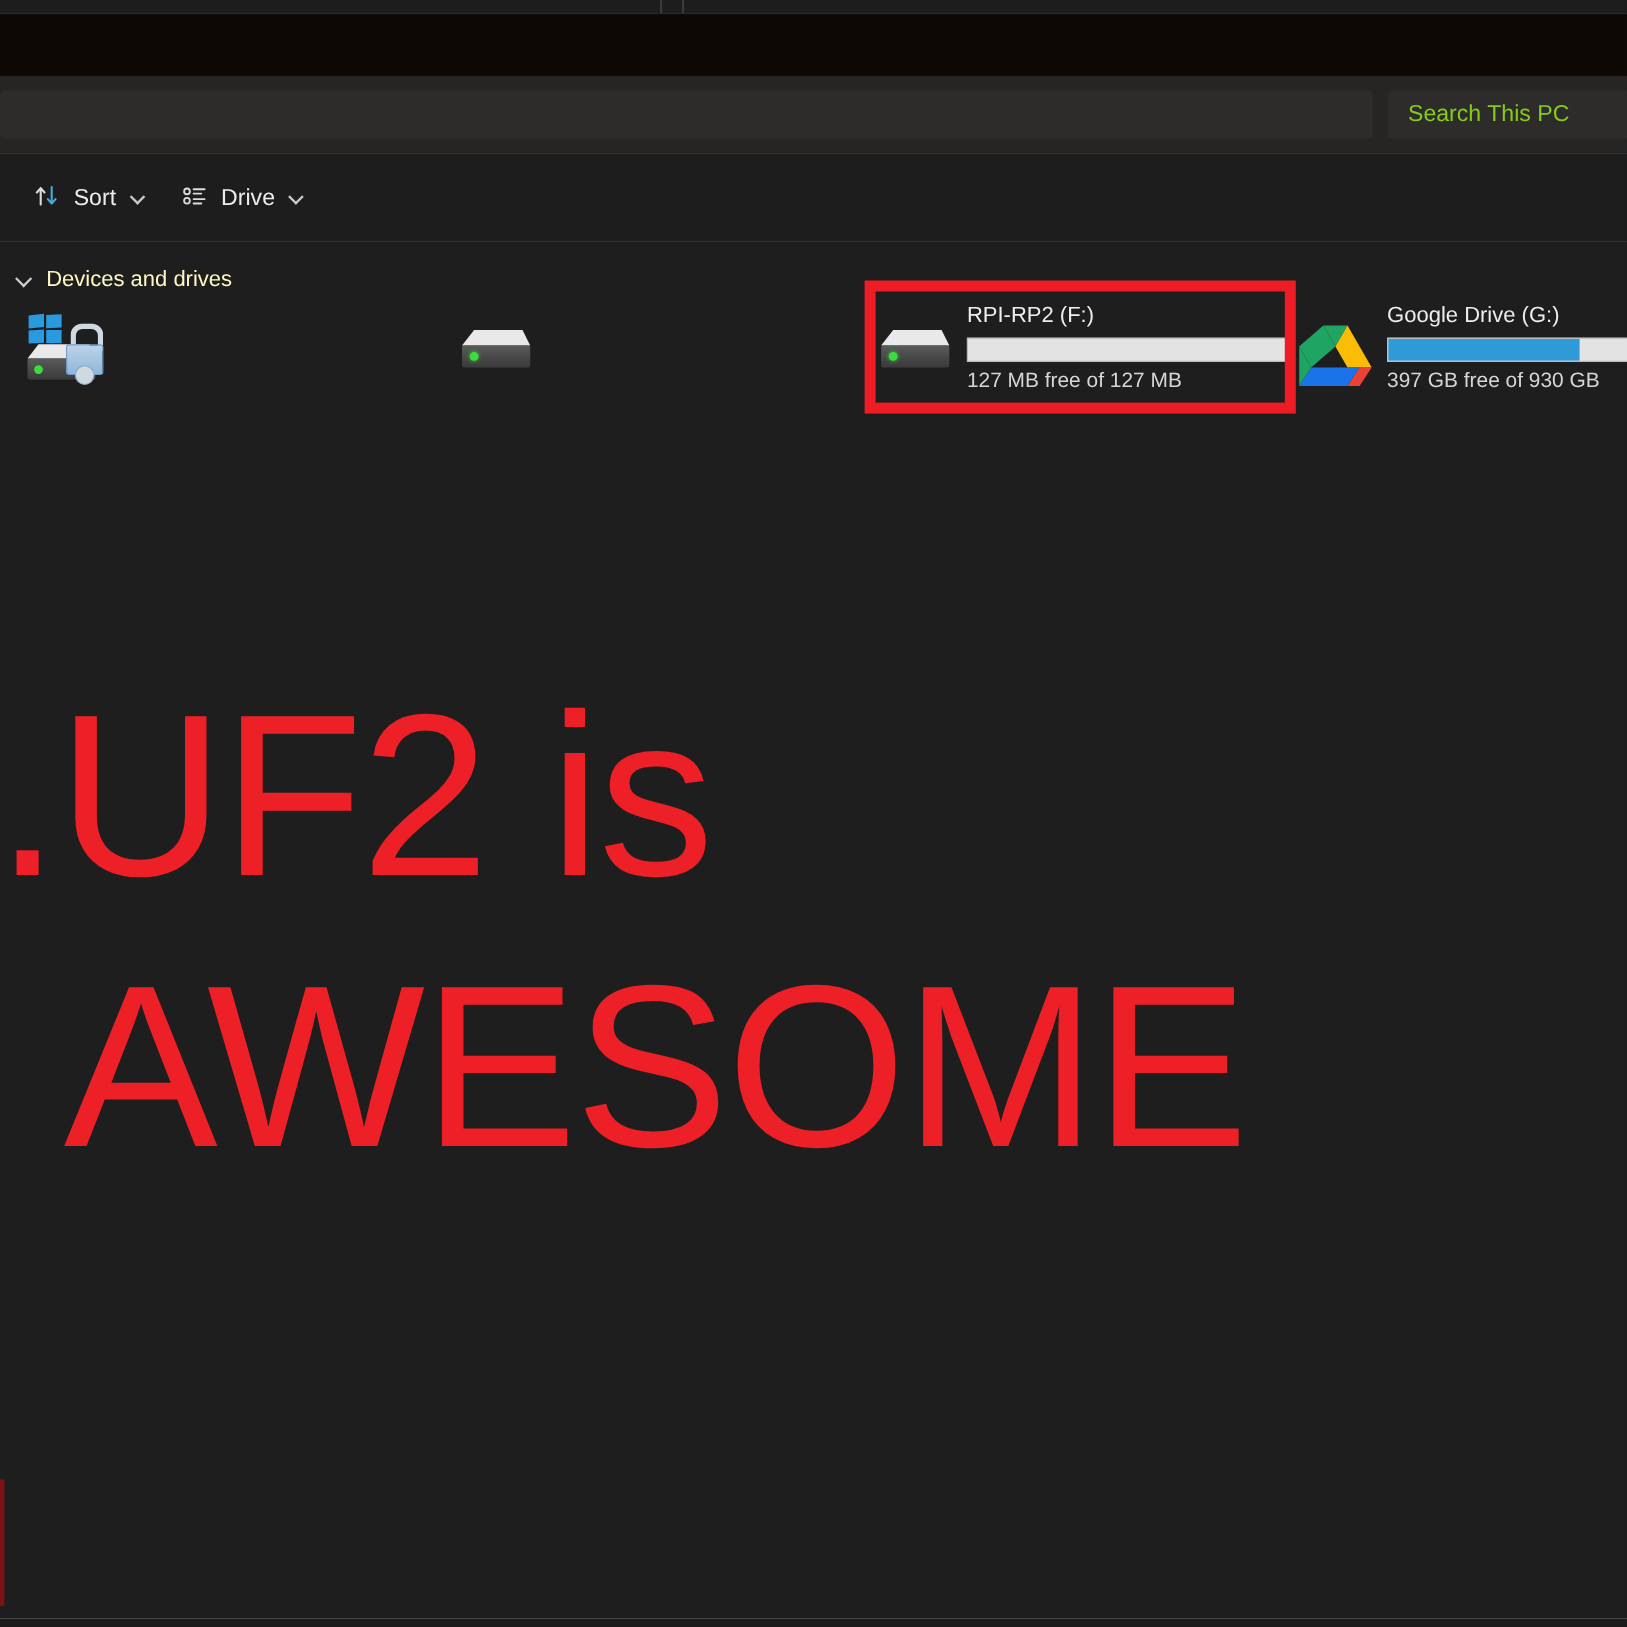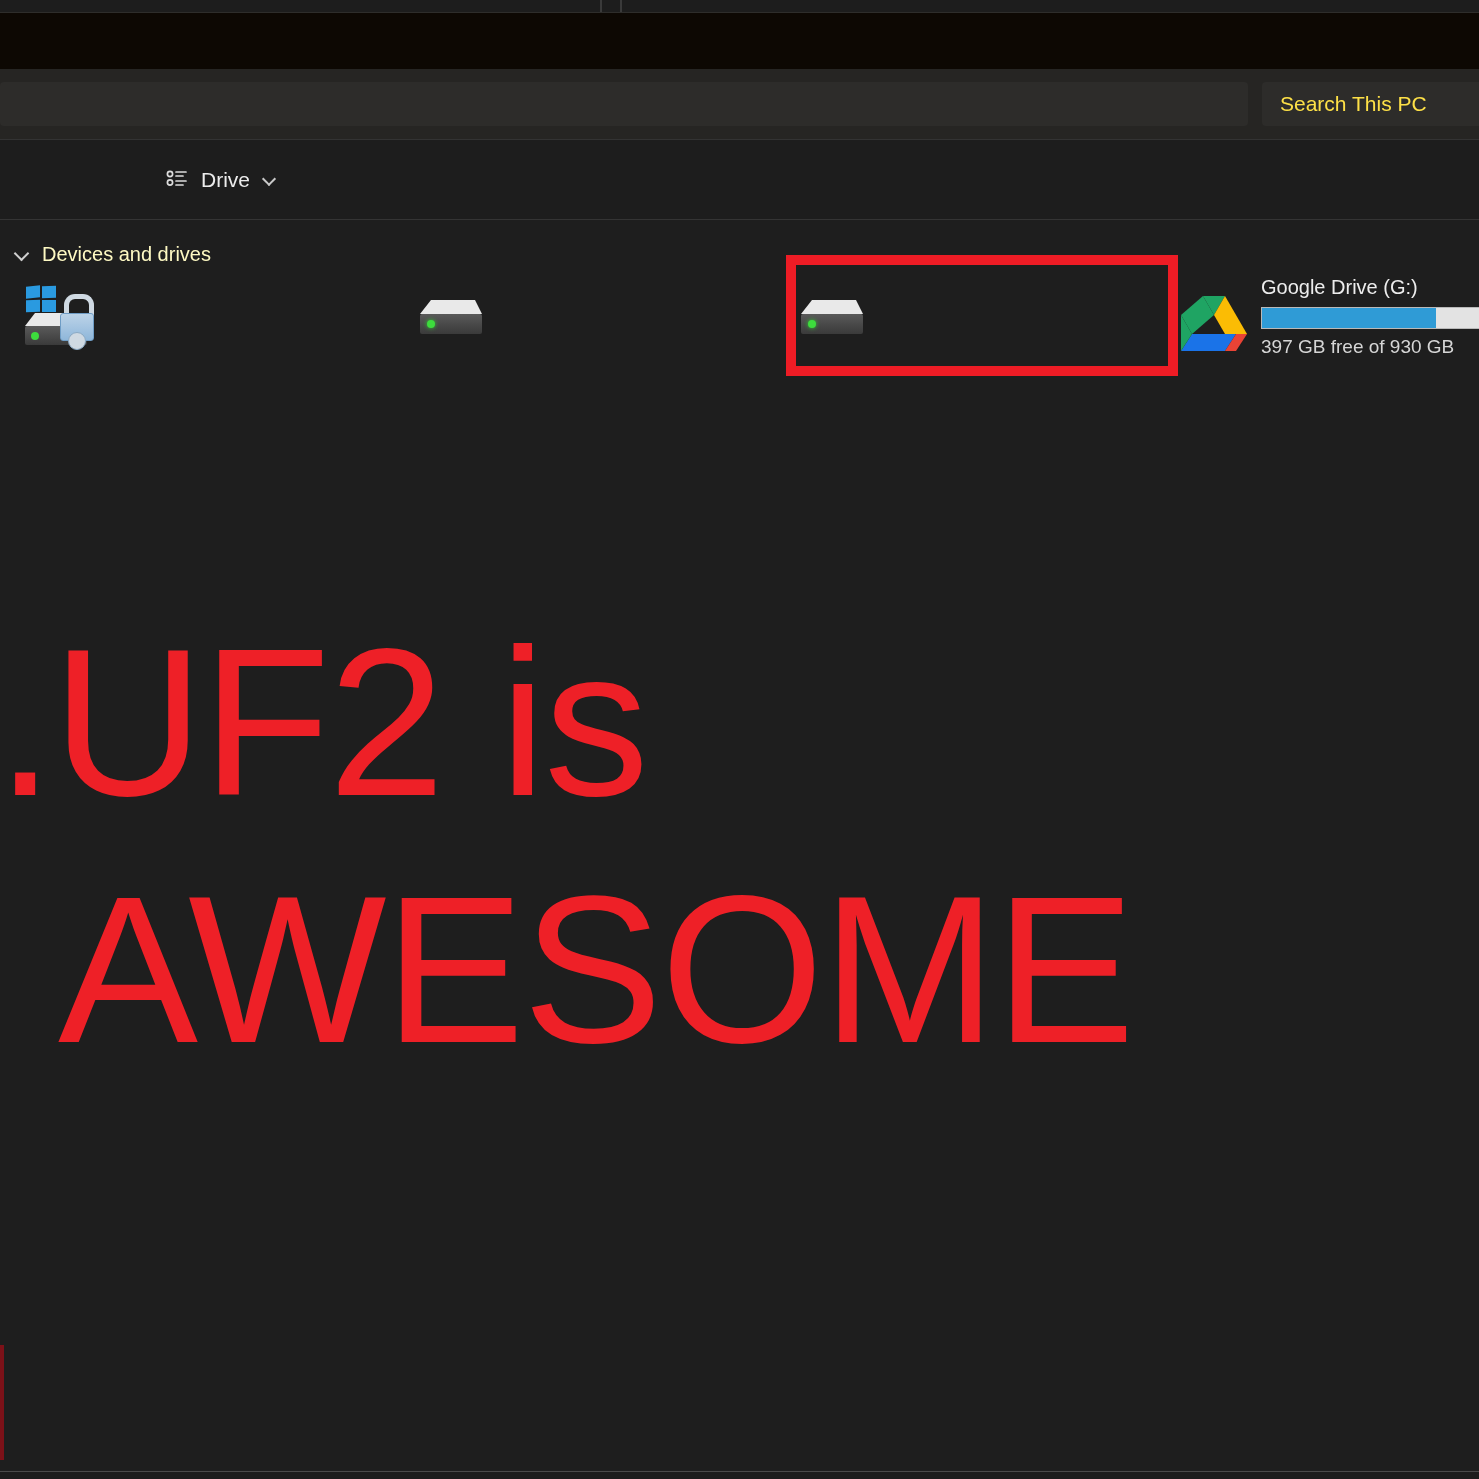--- a/index.html
+++ b/index.html
@@ -64,21 +64,21 @@
     width: 300px; height: 44px;
     background: #2d2c2a;
     border-radius: 4px;
     display: flex;
     align-items: center;
     box-sizing: border-box;
     padding-left: 18px;
   }
   .search-placeholder {
     font-size: 21px;
-    color: #fde047;
+    color: #84cc16;
     white-space: nowrap;
   }
 
   
   .commandbar {
     position: absolute;
     left: 0; top: 139px;
     width: 1479px; height: 80px;
     background: #1d1d1d;
     border-top: 1px solid #333333;
@@ -402,20 +402,32 @@
 <div class="titlebar-band"></div>
 
 <div class="addressbar-strip"></div>
 <div class="addressbar-box" title=""></div>
 <div class="search-box">
   <span class="search-placeholder">Search This PC</span>
 </div>
 
 <div class="commandbar">
 
+  <div class="cmd-group" style="left:18px;">
+    <div class="cmd-btn">
+      <span>
+        <svg width="26" height="26" viewBox="0 0 26 26" aria-hidden="true">
+          <path d="M7 21 V6 M7 6 L3.5 10 M7 6 L10.5 10" stroke="#dcdcdc" stroke-width="1.9" fill="none" stroke-linecap="round"></path>
+          <path d="M17 5 V20 M17 20 L13.5 16 M17 20 L20.5 16" stroke="#4aa8dd" stroke-width="1.9" fill="none" stroke-linecap="round"></path>
+        </svg>
+      </span>
+      <span class="cmd-label">Sort</span>
+      <span class="chev"></span>
+    </div>
+  </div>
 
   <div class="cmd-group" style="left:152px;">
     <div class="cmd-btn">
       <span>
         <svg width="26" height="26" viewBox="0 0 26 26" aria-hidden="true">
           <circle cx="6" cy="9" r="2.6" stroke="#dcdcdc" stroke-width="1.7" fill="none"></circle>
           <circle cx="6" cy="17.5" r="2.6" stroke="#dcdcdc" stroke-width="1.7" fill="none"></circle>
           <path d="M12 7 H22 M12 11 H19 M12 16 H22 M12 20 H19" stroke="#dcdcdc" stroke-width="1.7" stroke-linecap="round"></path>
         </svg>
       </span>
@@ -476,20 +488,27 @@
     </div>
 
     <div class="drive-tile" style="left:793px;">
       <div class="drive-icon-wrap">
         <div class="hdd">
           <div class="top"></div>
             <div class="body"></div>
             <div class="led"></div>
         </div>
       </div>
+      <div class="drive-info">
+        <div class="drive-name">RPI-RP2 (F:)</div>
+        <div class="capacity-bar">
+          <div class="capacity-fill" id="fill2" style="width: 0%;"></div>
+        </div>
+        <div class="drive-free">127 MB free of 127 MB</div>
+      </div>
     </div>
 
     <div class="drive-tile" style="left:1175px; width:330px;">
       <div class="drive-icon-wrap">
         <span class="gdrive">
           <svg width="66" height="58" viewBox="0 0 66 58" aria-hidden="true">
             <polygon points="22,2 44,2 33,21" fill="#1fa463"></polygon>
             <polygon points="22,2 33,21 11,40 0,21" fill="#1fa463"></polygon>
             <polygon points="44,2 66,40 44,40 33,21" fill="#fbbc04"></polygon>
             <polygon points="11,40 55,40 44,57 0,57" fill="#1a73e8"></polygon>

